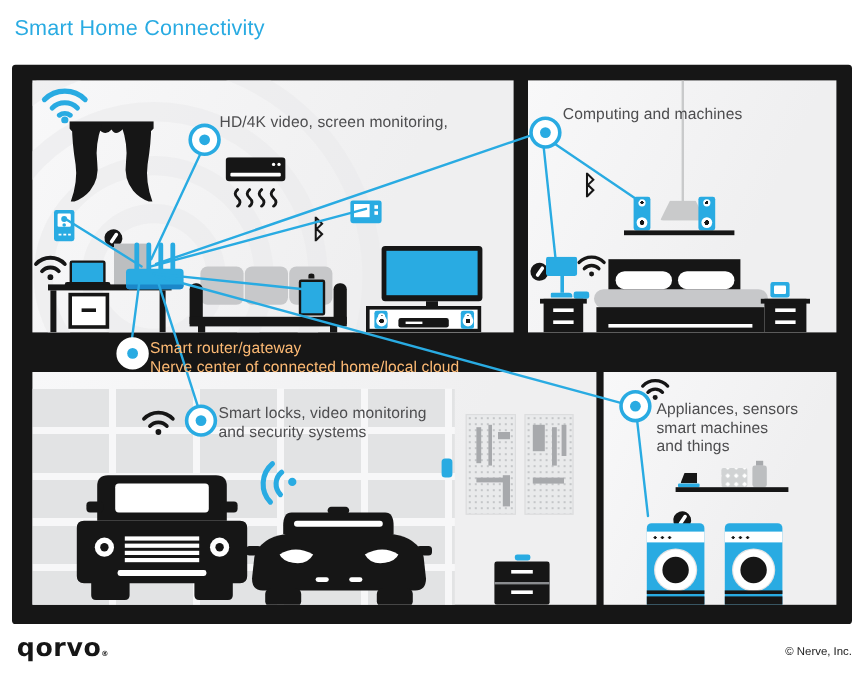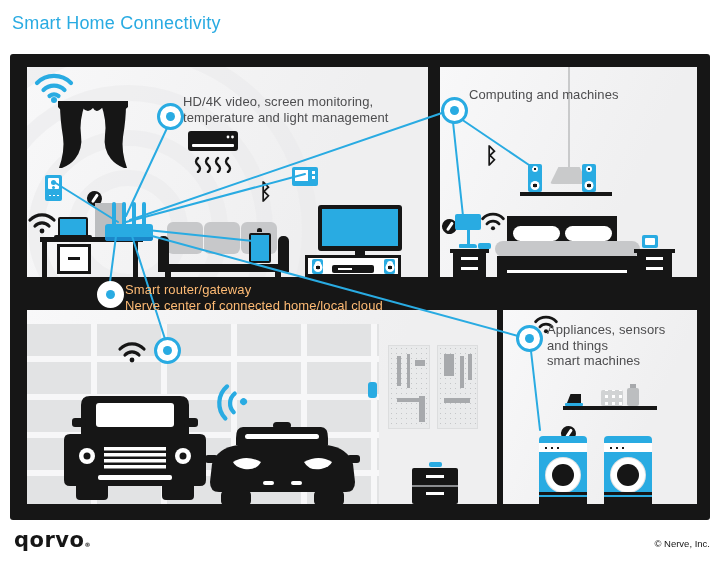--- a/index.html
+++ b/index.html
@@ -396,32 +396,35 @@
       </div>
     <div class="callout" style="left:144px;top:283px">
         <i></i>
       </div>
     <div class="callout" style="left:506px;top:271px">
         <i></i>
       </div>
 
     <div class="lbl" style="left:173px;top:40px">
       <div>HD/4K video, screen monitoring,</div>
-      <div>temperature and light management</div>
     </div>
     <div class="lbl" style="left:459px;top:33px">
       <div>Computing and machines</div>
     </div>
     <div class="lbl white" style="left:115px;top:228px">
       <div>Smart router/gateway</div>
       <div>Nerve center of connected home/local cloud</div>
     </div>
-    <div class="lbl" style="left:537px;top:268px">
+    <div class="lbl" style="left:172px;top:282px">
+      <div>Smart locks, video monitoring</div>
+      <div>and security systems</div>
+    </div>
+    <div class="lbl" style="left:537px;top:279px">
       <div>Appliances, sensors</div>
+      <div>smart machines</div>
       <div>and things</div>
-      <div>smart machines</div>
     </div>
   </div>
 
   <div class="logo"><span>Qorvo</span><sup>®</sup></div>
   <div class="copyright">© Nerve, Inc.</div>
 
 </div>
 
 </body></html>

